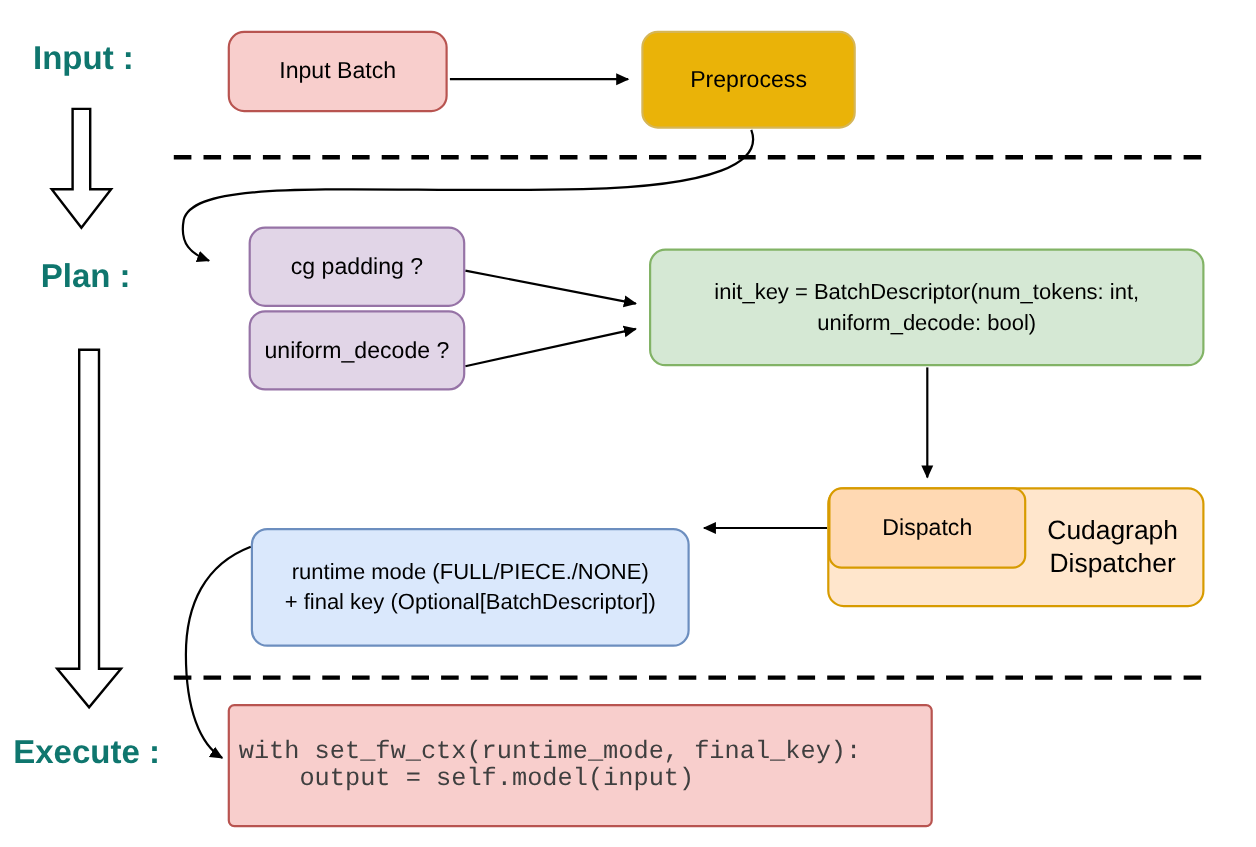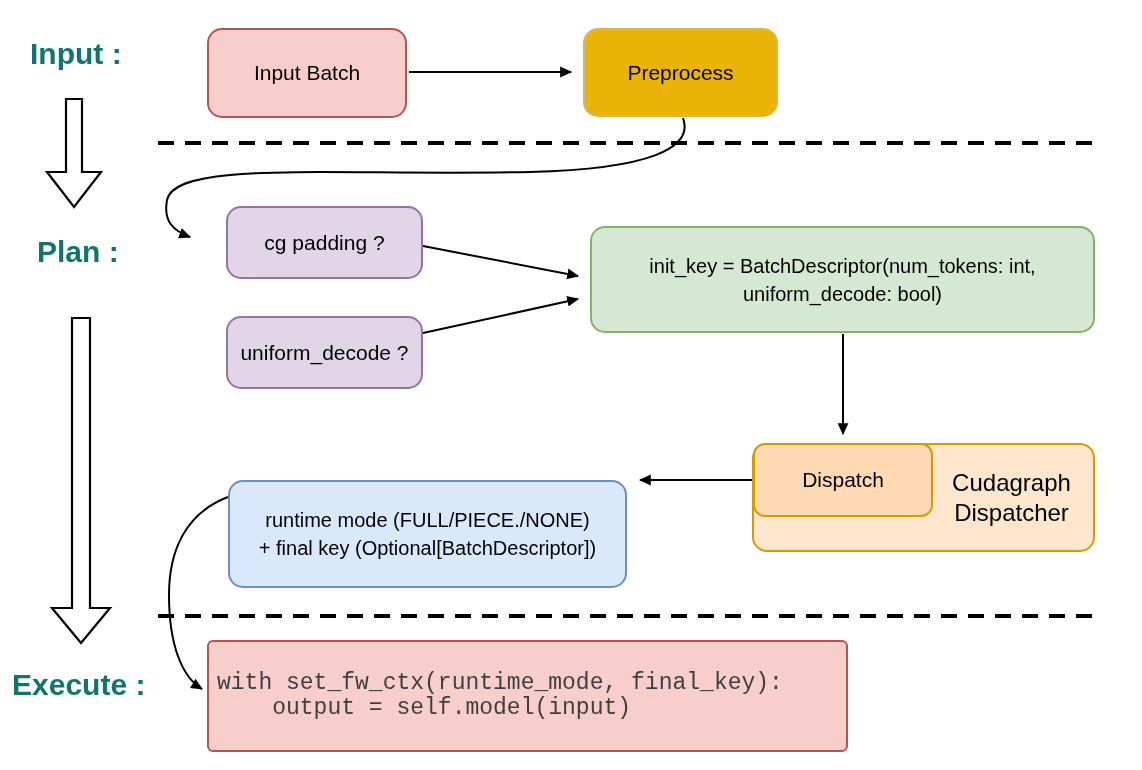--- a/index.html
+++ b/index.html
@@ -43,24 +43,24 @@
   }
   .node .line { white-space: nowrap; }
   .red    { background: #f8cecc; border-color: #b85450; }
   .yellow { background: #eab308; border-color: #d6b656; }
   .purple { background: #e1d5e7; border-color: #9673a6; }
   .green  { background: #d5e8d4; border-color: #82b366; }
   .blue   { background: #dae8fc; border-color: #6c8ebf; }
   .orange-outer { background: #ffe6cc; border-color: #d79b00; }
   .orange-inner { background: #ffd9b3; border-color: #d79b00; border-radius: 12px; }
 
-  .node-input-batch   { left: 207px; top: 28px;  width: 200px; height: 90px; font-size: 21px; }
+  .node-input-batch   { left: 207px; top: 28px;  width: 200px; height: 74px; font-size: 21px; }
   .node-preprocess    { left: 583px; top: 28px;  width: 195px; height: 89px; font-size: 21px; }
   .node-cg-padding    { left: 226px; top: 206px; width: 197px; height: 73px; font-size: 21px; }
-  .node-uniform-decode{ left: 226px; top: 316px; width: 197px; height: 73px; font-size: 21px; }
+  .node-uniform-decode{ left: 226px; top: 282px; width: 197px; height: 73px; font-size: 21px; }
   .node-init-key      { left: 590px; top: 226px; width: 505px; height: 107px; font-size: 20px; line-height: 28px; }
   .node-cudagraph     { left: 752px; top: 443px; width: 343px; height: 109px; }
   .cudagraph-text {
     position: absolute;
     right: 0;
     top: 0;
     width: 163px;
     height: 100%;
     display: flex;
     flex-direction: column;

